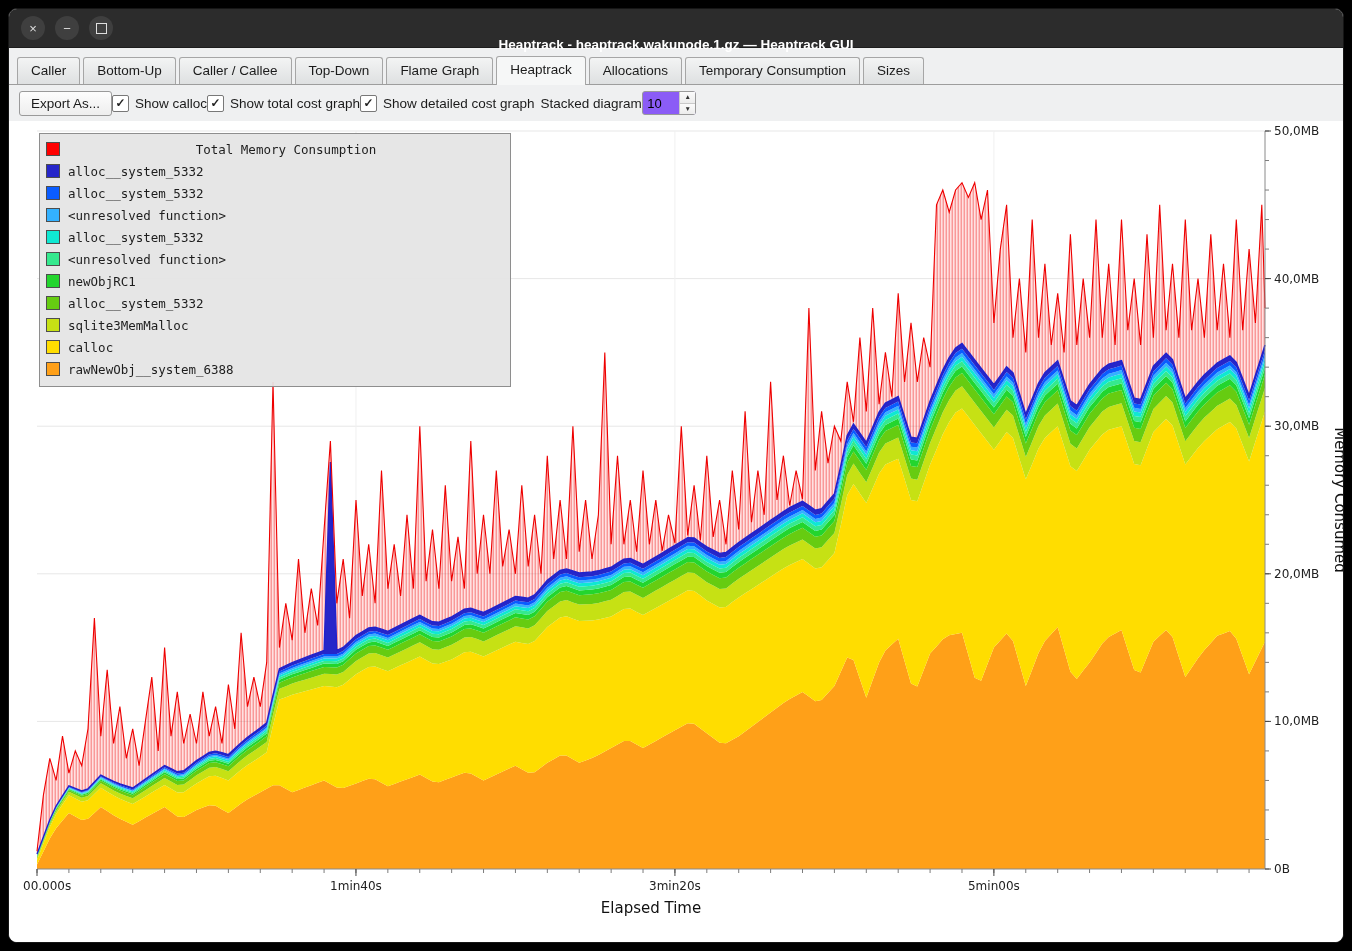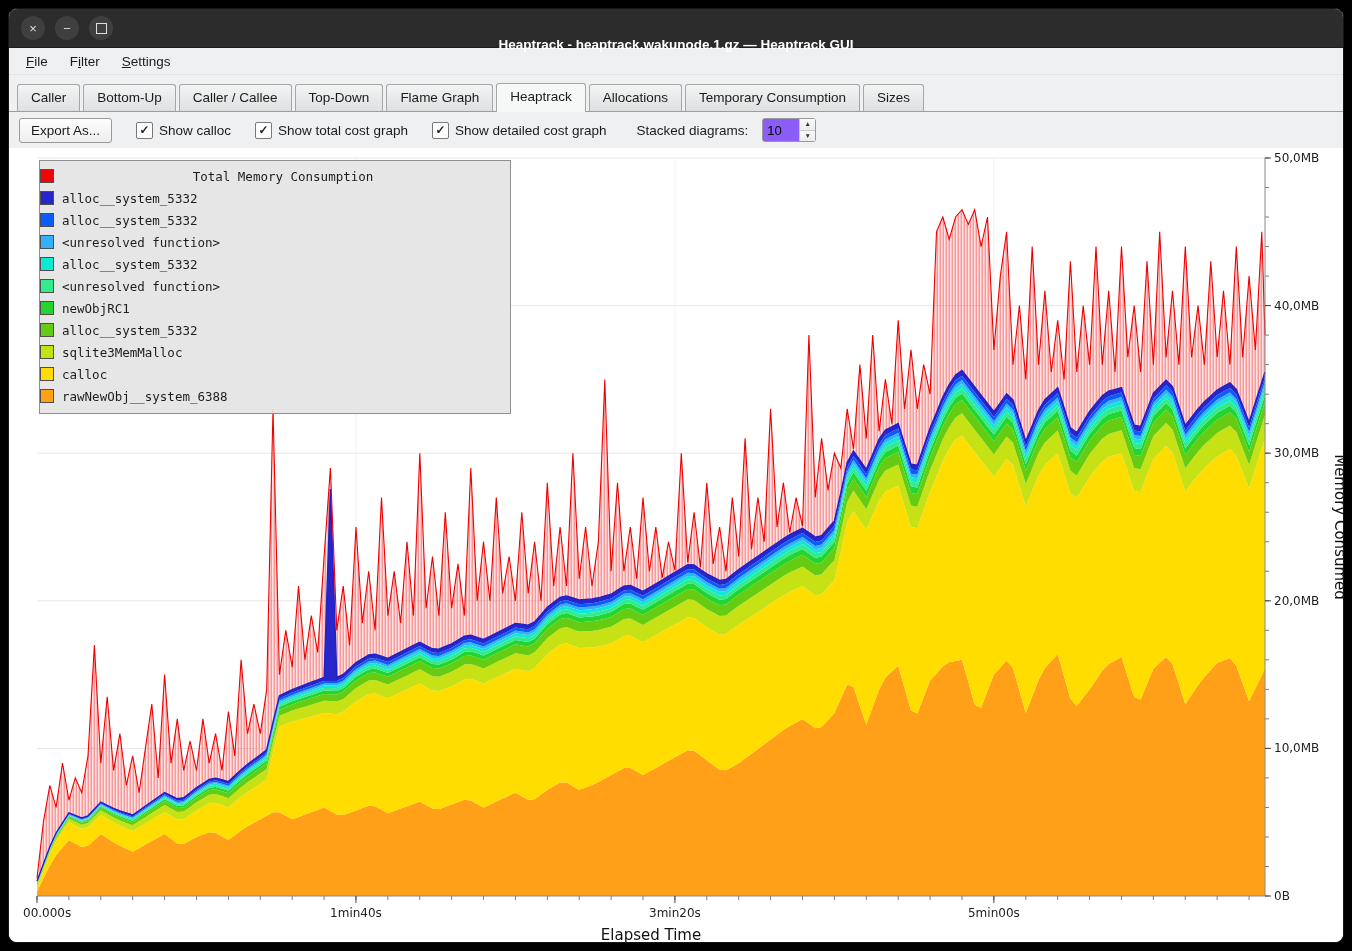--- a/index.html
+++ b/index.html
@@ -21,21 +21,21 @@
   .menu-item u{text-decoration:underline;}
   
   .tabbar{flex:0 0 31px;background:#eff0f1;display:flex;align-items:flex-end;
           padding:5px 6px 0 8px;border-bottom:1px solid #9d9d9d;}
   .tab{padding:5px 13px 6px;margin-right:3px;border:1px solid #a6a6a6;border-bottom:none;
        border-radius:3px 3px 0 0;background:linear-gradient(#f3f4f4,#dee0e1);
        font-size:13.5px;color:#1b1b1b;cursor:pointer;white-space:nowrap;
        font-family:"Liberation Sans",sans-serif;}
   .tab.active{background:#f6f7f7;margin-bottom:-1px;padding-bottom:8px;}
   
-  .toolbar{flex:0 0 36px;background:#eff0f1;display:flex;align-items:center;gap:24px;
+  .toolbar{flex:0 0 36px;background:#eff0f1;display:flex;align-items:center;gap:0;
            padding:0 10px;}
   .pushbtn{padding:4px 11px;border:1px solid #9a9a9a;border-radius:3px;font-size:13.5px;
            background:linear-gradient(#fdfdfd,#eeeeee);color:#1b1b1b;cursor:pointer;
            font-family:"Liberation Sans",sans-serif;}
   .cb{display:flex;align-items:center;gap:6px;font-size:13.5px;color:#1b1b1b;cursor:pointer;}
   .cbbox{width:15px;height:15px;border:1px solid #787878;border-radius:2px;background:#ffffff;
          display:flex;align-items:center;justify-content:center;}
   .chk{font-size:12px;font-weight:bold;color:#222;line-height:1;}
   .spinlabel{font-size:13.5px;color:#1b1b1b;margin-left:6px;}
   .spinbox{display:flex;align-items:stretch;border:1px solid #9a9a9a;border-radius:3px;
@@ -44,21 +44,21 @@
            font-family:"Liberation Sans",sans-serif;}
   .spinarrows{display:flex;flex-direction:column;border-left:1px solid #c9c9c9;width:15px;}
   .sa{flex:1;font-size:6.5px;line-height:1;display:flex;align-items:center;justify-content:center;
       color:#333;background:linear-gradient(#fbfbfb,#ececec);cursor:pointer;}
   .sa+.sa{border-top:1px solid #c9c9c9;}
   
   .chartwrap{flex:1;background:#ffffff;position:relative;}
   #chart-svg{position:absolute;left:0;top:0;}
   #chart-svg text{font-family:"DejaVu Sans",sans-serif;}
   .legend{position:absolute;left:30px;top:12px;width:472px;background:rgba(228,228,228,0.92);
-          border:1px solid #8e8e8e;padding:4px 6px 6px 0;box-sizing:border-box;}
+          border:1px solid #8e8e8e;padding:4px 6px 6px 6px;box-sizing:border-box;}
   .lrow{display:flex;align-items:center;gap:8px;height:22px;}
   .lswatch{width:14px;height:14px;border:1px solid #4d4d4d;flex:0 0 14px;box-sizing:border-box;}
   .llabel{font-family:"DejaVu Sans Mono",monospace;font-size:12.5px;color:#1d1d1d;white-space:pre;}
   .ltitle .llabel{flex:1;text-align:center;}
 </style>
 </head>
 <body>
 
 <div class="window">
 
@@ -70,25 +70,20 @@
       <span class="winbtn">
           <span>−</span>
         </span>
       <span class="winbtn">
           <span class="maxsq"></span>
         </span>
     </div>
     <div class="title">Heaptrack - heaptrack.wakunode.1.gz — Heaptrack GUI</div>
   </div>
 
-  <div class="menubar" id="menubar">
-      <span class="menu-item"><u>F</u>ile</span>
-      <span class="menu-item">F<u>i</u>lter</span>
-      <span class="menu-item"><u>S</u>ettings</span>
-    </div>
 
   <div class="tabbar">
     <button class="tab">Caller</button>
     <button class="tab">Bottom-Up</button>
     <button class="tab">Caller / Callee</button>
     <button class="tab">Top-Down</button>
     <button class="tab">Flame Graph</button>
     <button class="tab active">Heaptrack</button>
     <button class="tab">Allocations</button>
     <button class="tab">Temporary Consumption</button>

